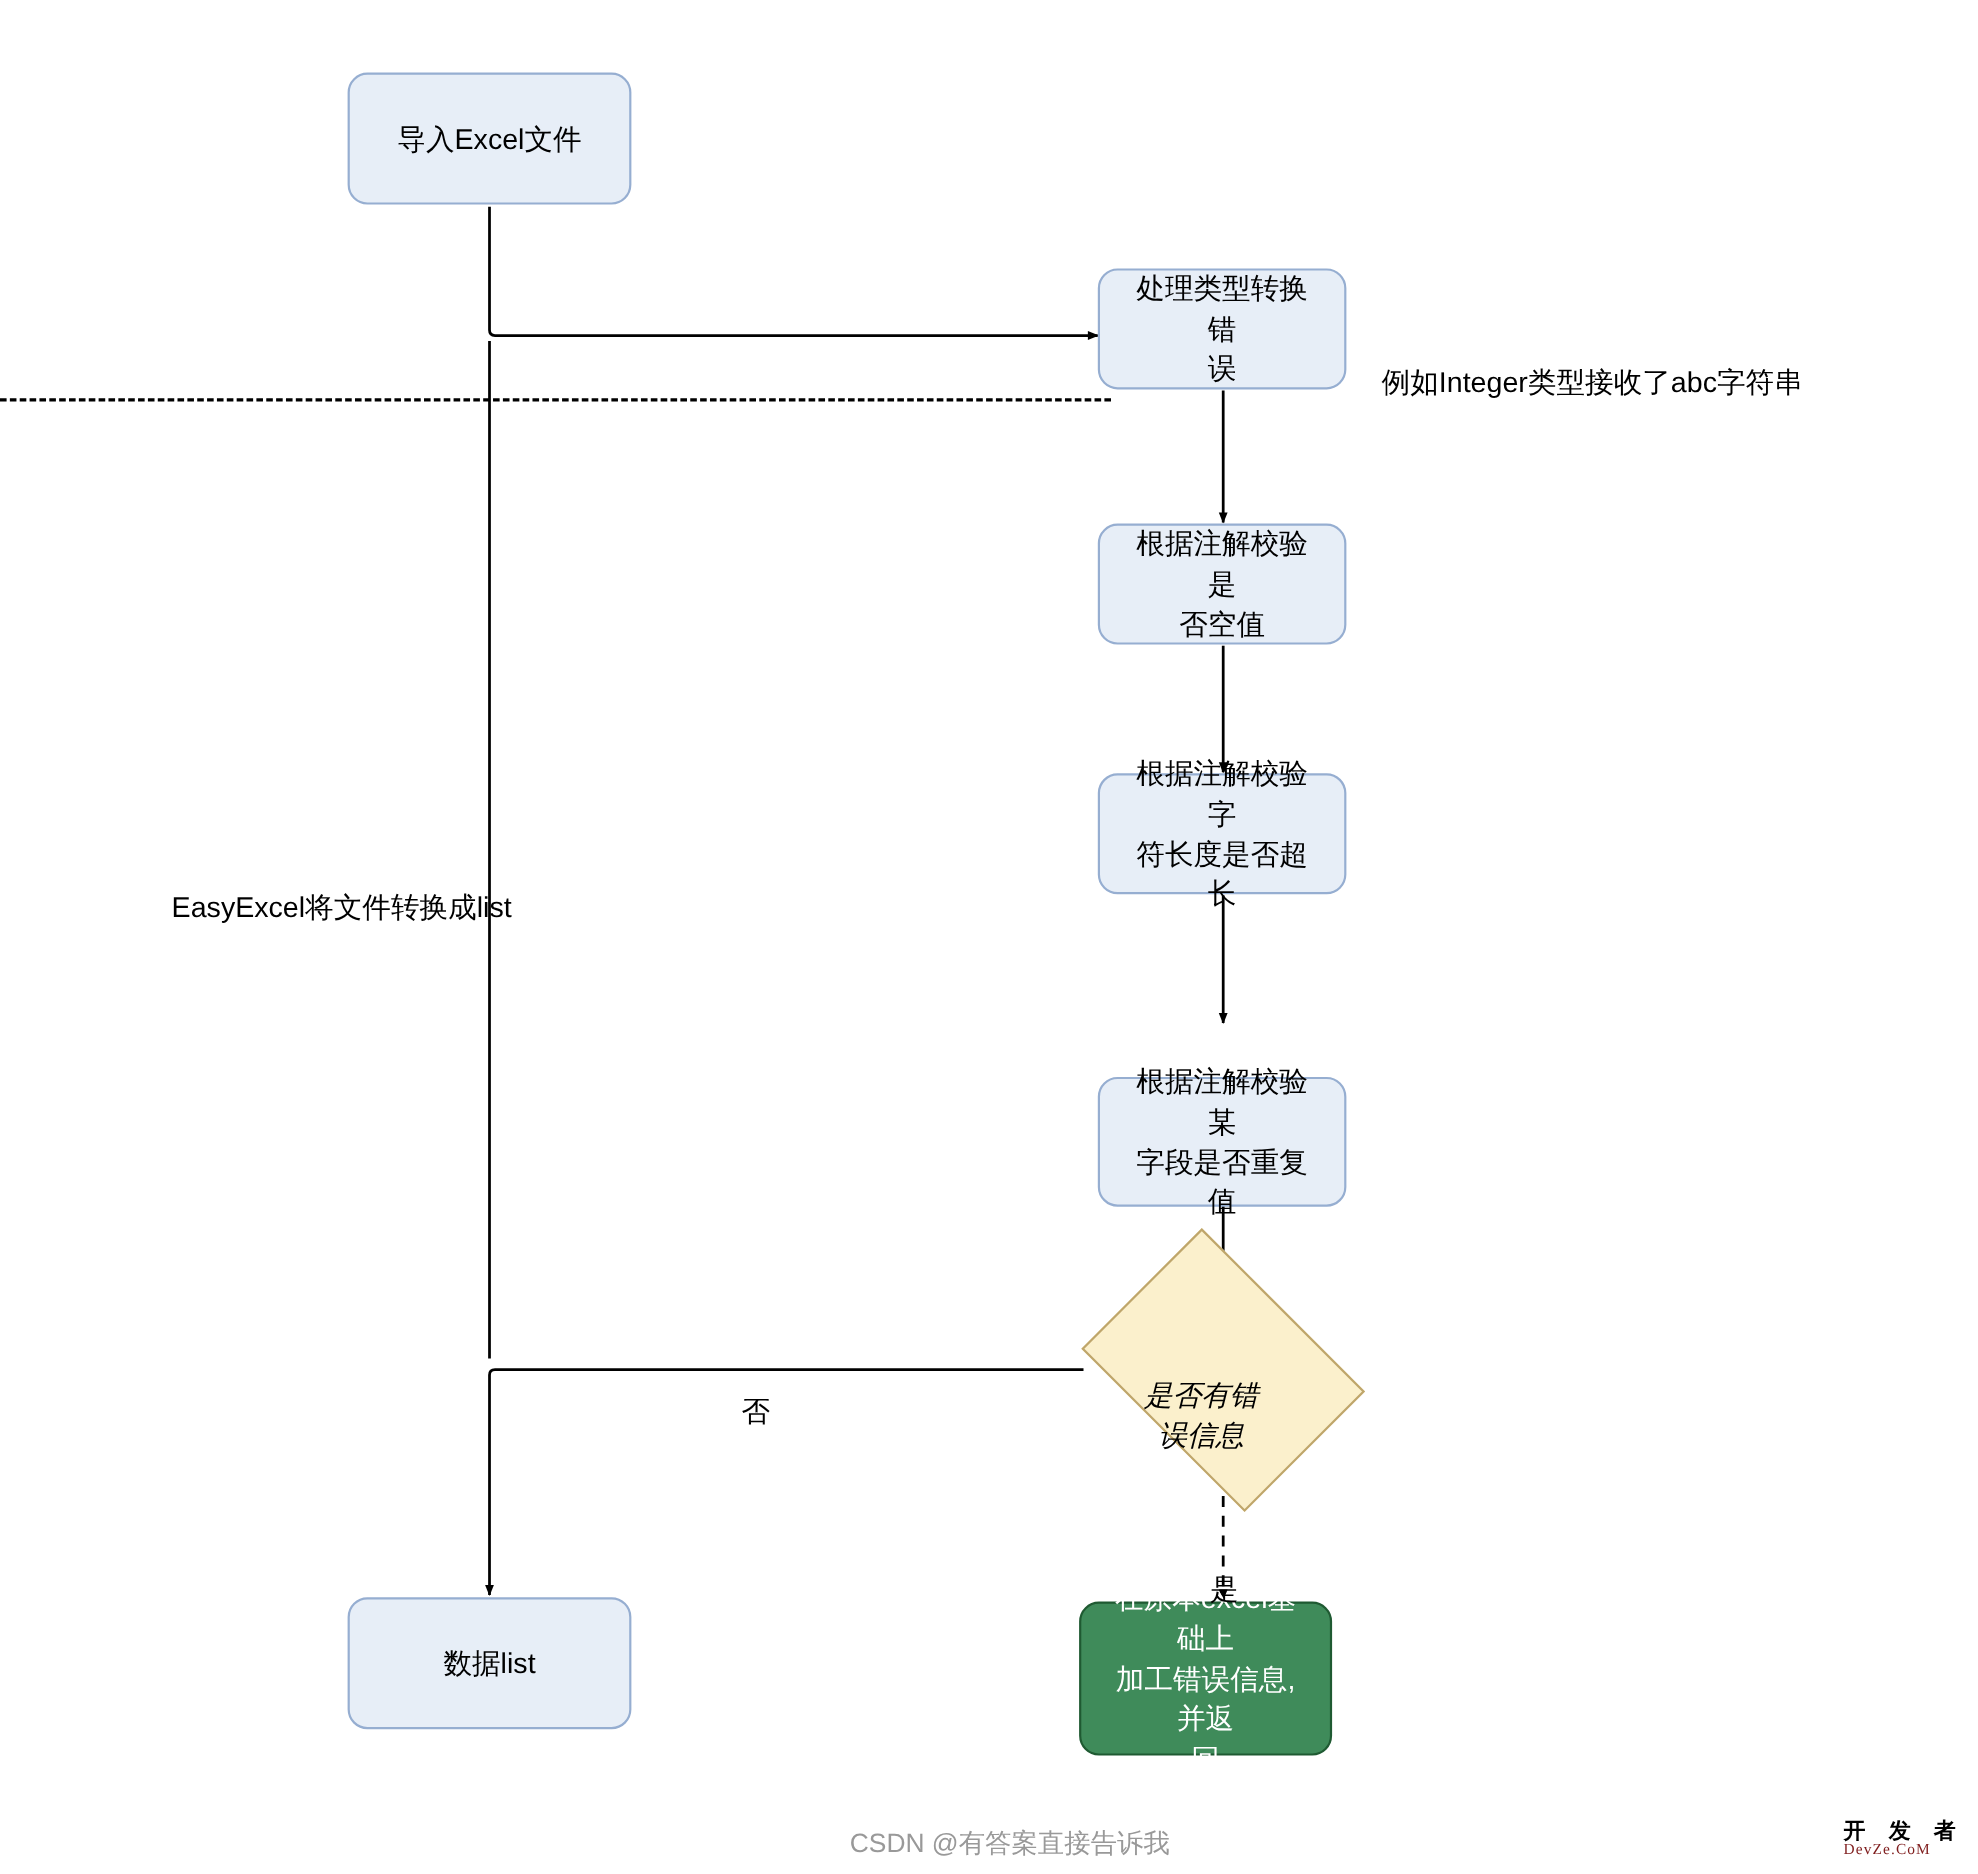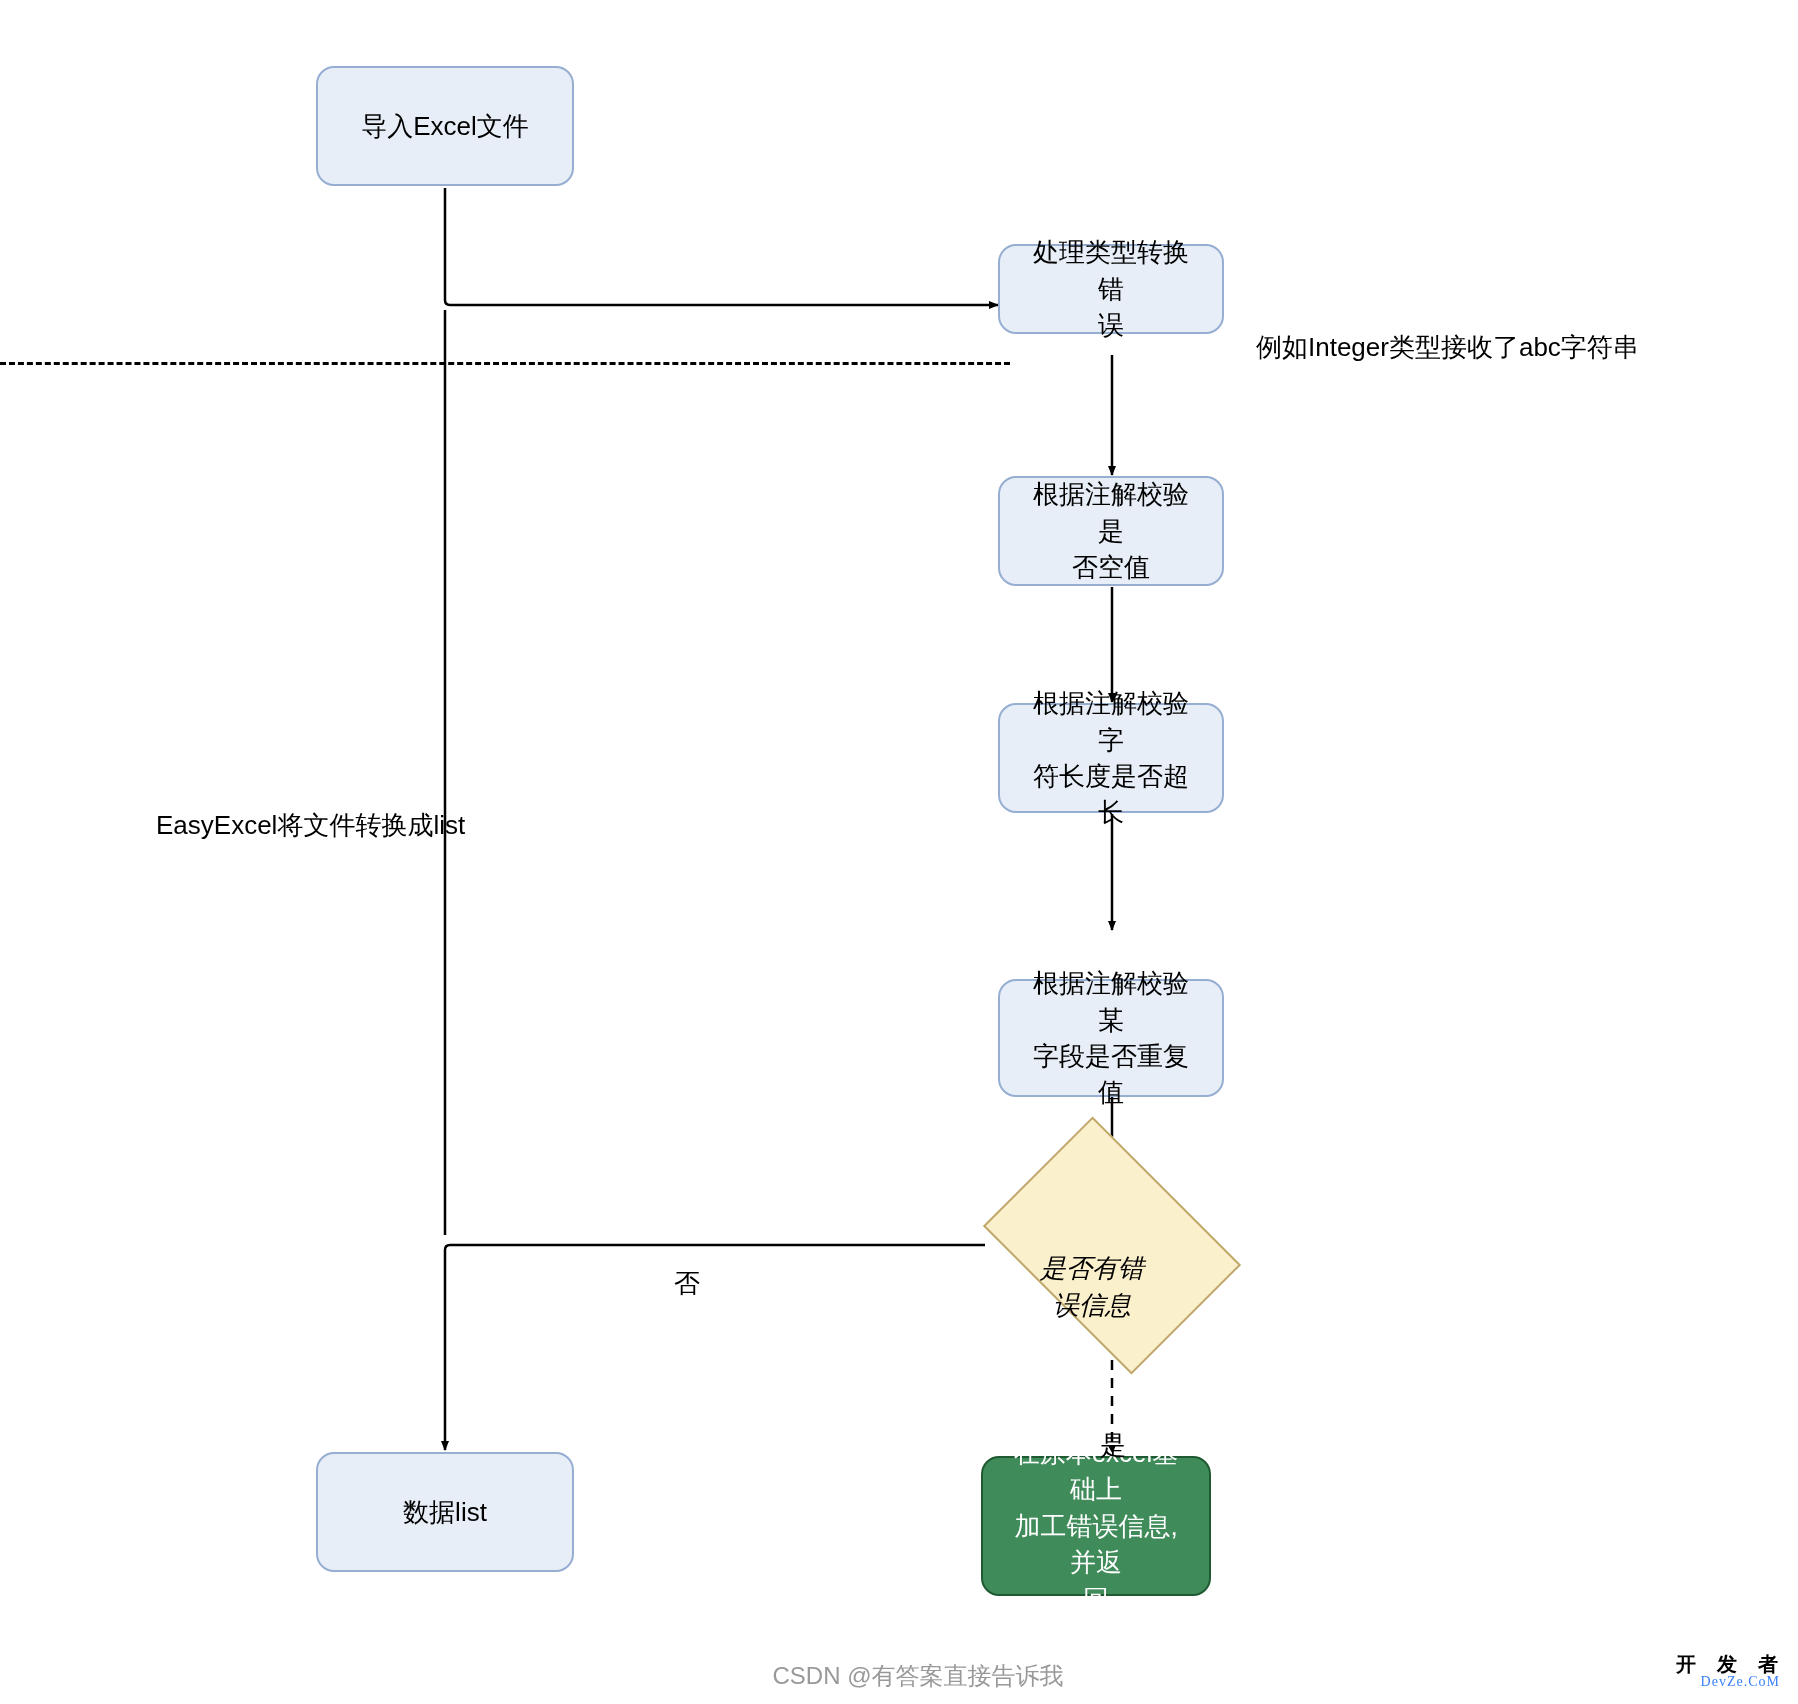--- a/index.html
+++ b/index.html
@@ -66,21 +66,21 @@
     }
     .logo {
       position: absolute;
       right: 12px;
       bottom: 14px;
       font-size: 20px;
       font-family: "Songti SC", serif;
       letter-spacing: 8px;
     }
     .logo .big { color: #000000; font-weight: bold; }
-    .logo .small { color: #3b82f6; font-size: 14px; display:block; letter-spacing:1px; margin-top:-4px; text-align:right; padding-right:6px;}
+    .logo .small { color: #7f1d1d; font-size: 14px; display:block; letter-spacing:1px; margin-top:-4px; text-align:left; padding-right:6px;}
   </style>
 </head>
 <body>
 
 <div class="canvas">
 
   <div class="dashed" style="left:0; top:362px; width:1010px;"></div>
 
   <svg class="arrows">
     <defs>
@@ -103,21 +103,21 @@
 
     <path d="M 1112 1342 L 1112 1454" fill="none" stroke="#000" stroke-width="2.5" stroke-dasharray="10,8" marker-end="url(#arrow)"></path>
 
     <path d="M 445 310 L 445 1235" fill="none" stroke="#000" stroke-width="2.5"></path>
   </svg>
 
   <div class="node node-blue" style="left:316px; top:66px; width:258px; height:120px;">
     <span>导入Excel文件</span>
   </div>
 
-  <div class="node node-blue" style="left:998px; top:244px; width:226px; height:90px;">
+  <div class="node node-blue" style="left:998px; top:244px; width:226px; height:110px;">
     <span style="white-space:pre-line;">处理类型转换错
 误</span>
   </div>
 
   <div class="node node-blue" style="left:998px; top:476px; width:226px; height:110px;">
     <span style="white-space:pre-line;">根据注解校验是
 否空值</span>
   </div>
 
   <div class="node node-blue" style="left:998px; top:703px; width:226px; height:110px;">

